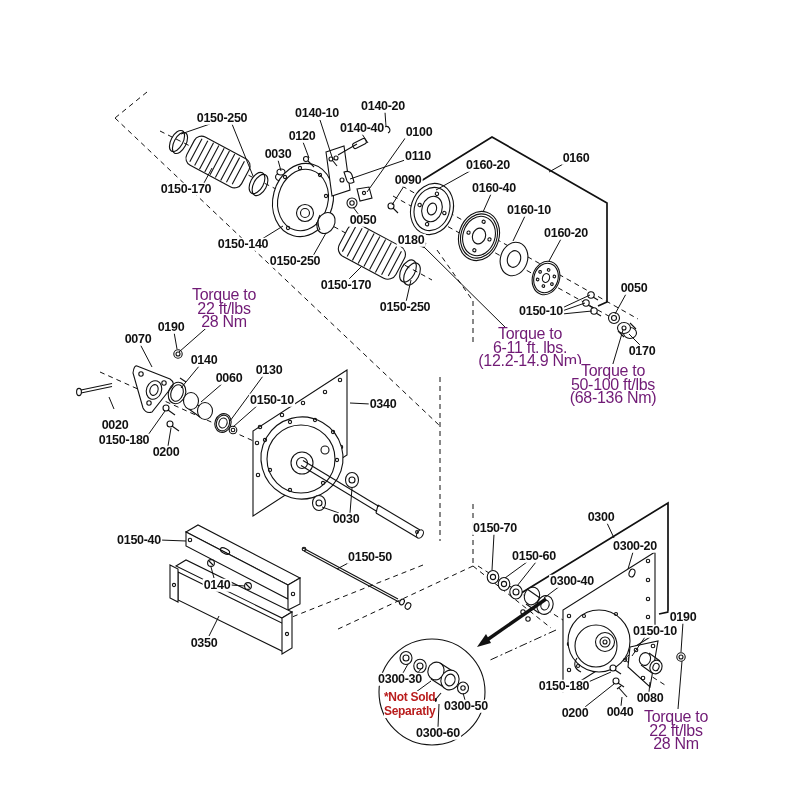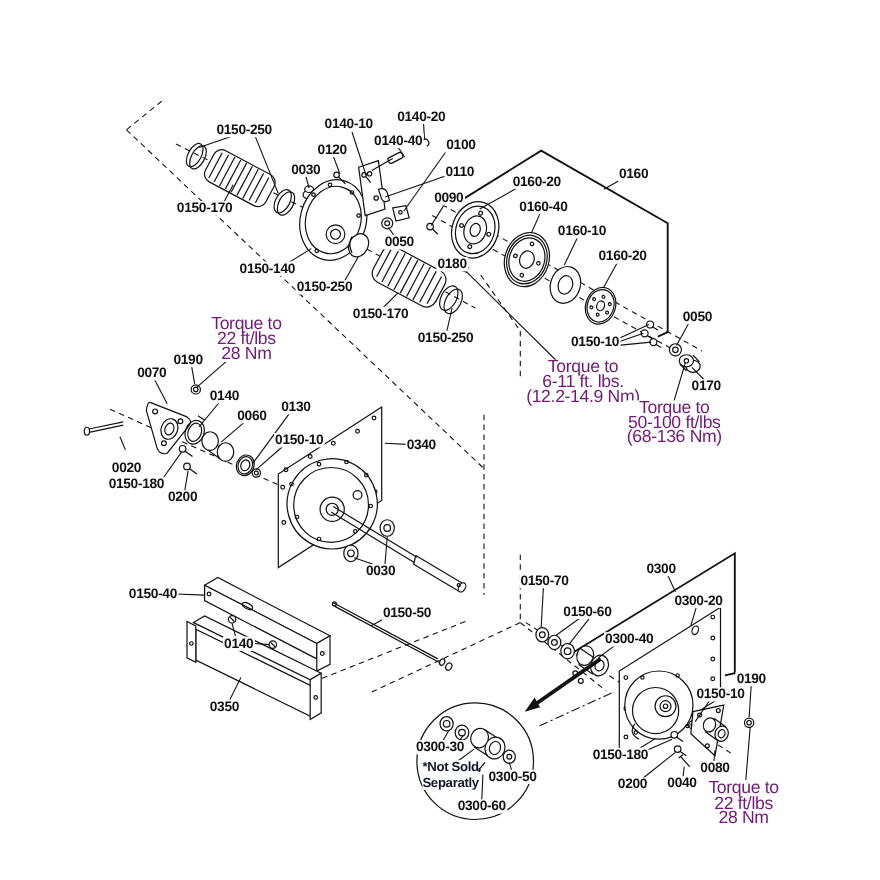--- a/index.html
+++ b/index.html
@@ -6,21 +6,21 @@
   .stage{position:relative;width:800px;height:800px;background:#fff;overflow:hidden;
          font-family:"Liberation Sans",sans-serif;}
   .stage svg{position:absolute;left:0;top:0;}
   .plabel{position:absolute;transform:translate(-50%,-50%);font-weight:bold;font-size:12.5px;
           line-height:1;color:#111;background:#fff;padding:0 1px;white-space:nowrap;
           letter-spacing:-0.3px;}
   .pnote{position:absolute;transform:translateX(-50%);text-align:center;font-weight:normal;
          font-size:16px;line-height:13.5px;color:#701a75;background:#fff;white-space:nowrap;
          letter-spacing:-0.3px;padding:0 1px;}
   .dnote{position:absolute;text-align:left;font-weight:bold;font-size:12px;line-height:13.5px;
-         color:#0f172a;background:#fff;white-space:nowrap;letter-spacing:-0.3px;}
+         color:#b91c1c;background:#fff;white-space:nowrap;letter-spacing:-0.3px;}
   .ln{stroke:#111;stroke-width:1;}
   .art{stroke:#111;stroke-width:1.1;fill:none;}
   .artw{stroke:#111;stroke-width:1.1;fill:#fff;}
   .dash{stroke:#111;stroke-width:1;fill:none;stroke-dasharray:5 4;}
   .dashdot{stroke:#111;stroke-width:1;fill:none;stroke-dasharray:8 3 2 3;}
   .brk{stroke:#111;stroke-width:1.7;fill:none;}
 </style>
 </head>
 <body>
 

